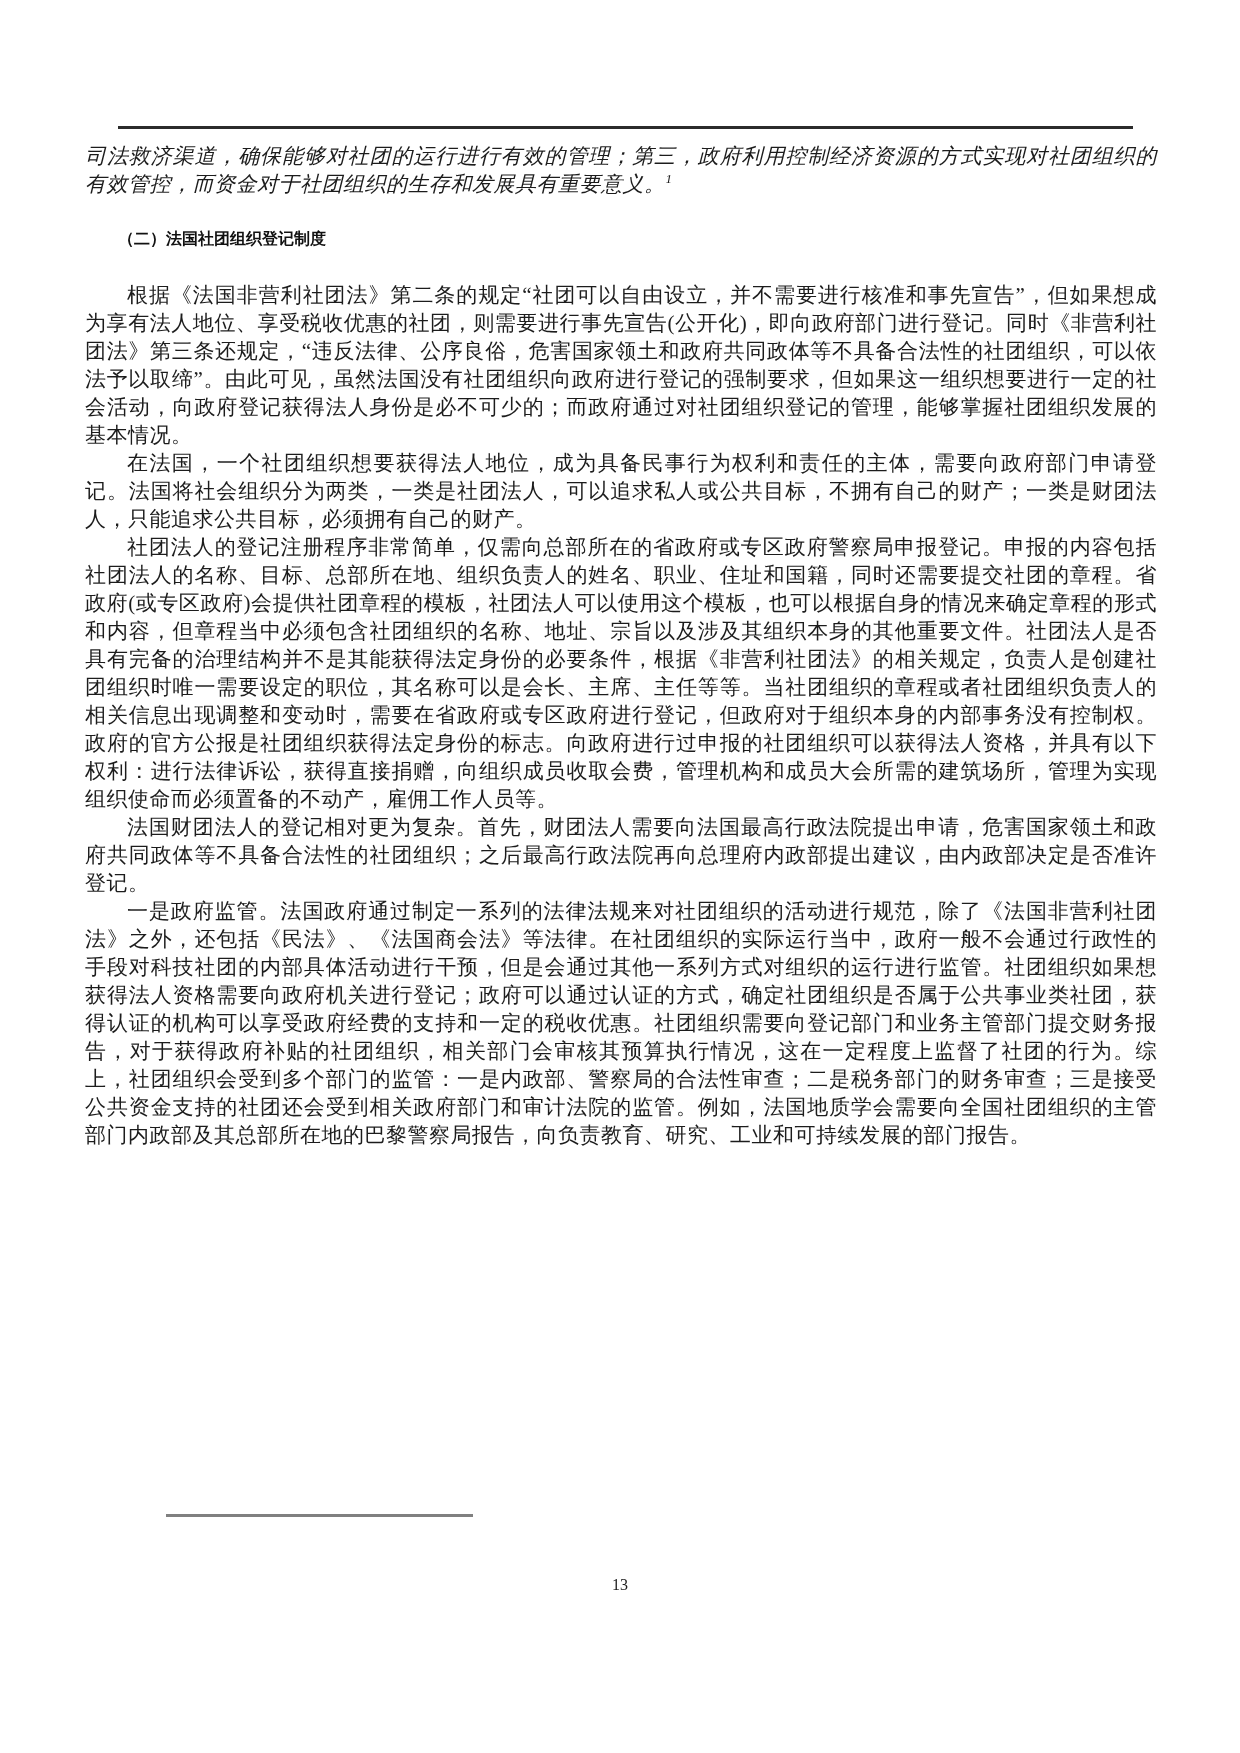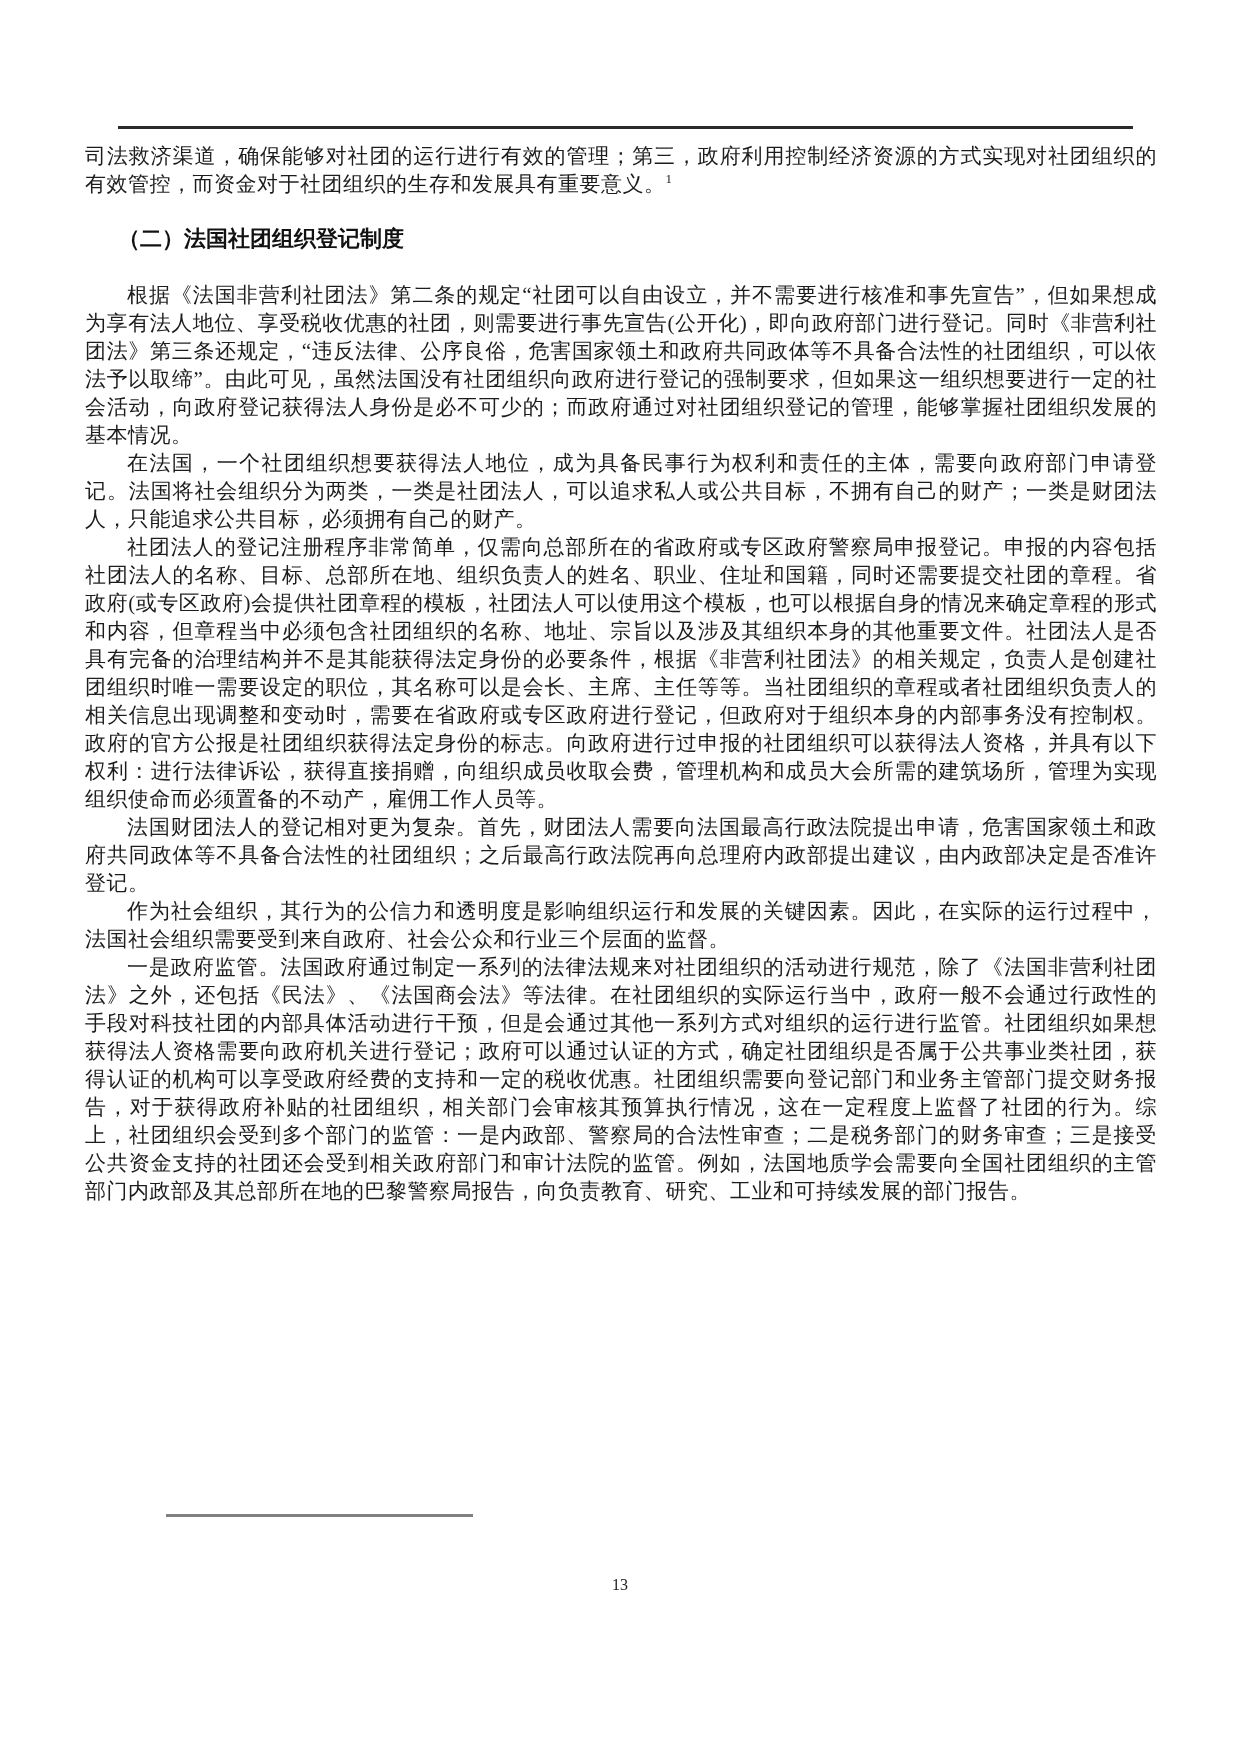--- a/index.html
+++ b/index.html
@@ -33,25 +33,26 @@
   .para {
     margin: 0;
     font-size: 21px;
     line-height: 28px;
     text-align: justify;
     text-indent: 2em;
     letter-spacing: 0.5px;
   }
   .para.no-indent {
     text-indent: 0;
+    font-style: italic;
   }
   .heading {
     margin: 27px 0 28px 0;
     padding-left: 33px;
-    font-size: 22px;
+    font-size: 16px;
     line-height: 28px;
     font-weight: bold;
     font-family: "Liberation Sans", "DejaVu Sans", sans-serif;
     color: #111111;
   }
   sup.fn-ref {
     font-size: 13px;
     line-height: 0;
     vertical-align: super;
   }
@@ -96,21 +97,20 @@
     <p class="para no-indent"><span>司法救济渠道，确保能够对社团的运行进行有效的管理；第三，政府利用控制经济资源的方式实现对社团组织的有效管控，而资金对于社团组织的生存和发展具有重要意义。</span><sup class="fn-ref">1</sup></p>
 
     <h2 class="heading">（二）法国社团组织登记制度</h2>
 
     <p class="para">根据《法国非营利社团法》第二条的规定“社团可以自由设立，并不需要进行核准和事先宣告”，但如果想成为享有法人地位、享受税收优惠的社团，则需要进行事先宣告(公开化)，即向政府部门进行登记。同时《非营利社团法》第三条还规定，“违反法律、公序良俗，危害国家领土和政府共同政体等不具备合法性的社团组织，可以依法予以取缔”。由此可见，虽然法国没有社团组织向政府进行登记的强制要求，但如果这一组织想要进行一定的社会活动，向政府登记获得法人身份是必不可少的；而政府通过对社团组织登记的管理，能够掌握社团组织发展的基本情况。</p>
     <p class="para">在法国，一个社团组织想要获得法人地位，成为具备民事行为权利和责任的主体，需要向政府部门申请登记。法国将社会组织分为两类，一类是社团法人，可以追求私人或公共目标，不拥有自己的财产；一类是财团法人，只能追求公共目标，必须拥有自己的财产。</p>
     <p class="para">社团法人的登记注册程序非常简单，仅需向总部所在的省政府或专区政府警察局申报登记。申报的内容包括社团法人的名称、目标、总部所在地、组织负责人的姓名、职业、住址和国籍，同时还需要提交社团的章程。省政府(或专区政府)会提供社团章程的模板，社团法人可以使用这个模板，也可以根据自身的情况来确定章程的形式和内容，但章程当中必须包含社团组织的名称、地址、宗旨以及涉及其组织本身的其他重要文件。社团法人是否具有完备的治理结构并不是其能获得法定身份的必要条件，根据《非营利社团法》的相关规定，负责人是创建社团组织时唯一需要设定的职位，其名称可以是会长、主席、主任等等。当社团组织的章程或者社团组织负责人的相关信息出现调整和变动时，需要在省政府或专区政府进行登记，但政府对于组织本身的内部事务没有控制权。政府的官方公报是社团组织获得法定身份的标志。向政府进行过申报的社团组织可以获得法人资格，并具有以下权利：进行法律诉讼，获得直接捐赠，向组织成员收取会费，管理机构和成员大会所需的建筑场所，管理为实现组织使命而必须置备的不动产，雇佣工作人员等。</p>
     <p class="para">法国财团法人的登记相对更为复杂。首先，财团法人需要向法国最高行政法院提出申请，危害国家领土和政府共同政体等不具备合法性的社团组织；之后最高行政法院再向总理府内政部提出建议，由内政部决定是否准许登记。</p>
 
 
-    <p class="para">作为社会组织，其行为的公信力和透明度是影响组织运行和发展的关键因素。因此，在实际的运行过程中，法国社会组织需要受到来自政府、社会公众和行业三个层面的监督。</p>
     <p class="para">一是政府监管。法国政府通过制定一系列的法律法规来对社团组织的活动进行规范，除了《法国非营利社团法》之外，还包括《民法》、《法国商会法》等法律。在社团组织的实际运行当中，政府一般不会通过行政性的手段对科技社团的内部具体活动进行干预，但是会通过其他一系列方式对组织的运行进行监管。社团组织如果想获得法人资格需要向政府机关进行登记；政府可以通过认证的方式，确定社团组织是否属于公共事业类社团，获得认证的机构可以享受政府经费的支持和一定的税收优惠。社团组织需要向登记部门和业务主管部门提交财务报告，对于获得政府补贴的社团组织，相关部门会审核其预算执行情况，这在一定程度上监督了社团的行为。综上，社团组织会受到多个部门的监管：一是内政部、警察局的合法性审查；二是税务部门的财务审查；三是接受公共资金支持的社团还会受到相关政府部门和审计法院的监管。例如，法国地质学会需要向全国社团组织的主管部门内政部及其总部所在地的巴黎警察局报告，向负责教育、研究、工业和可持续发展的部门报告。</p>
 
   </div>
 
   <div class="footnote-area">
     <div class="footnote-rule"></div>
   </div>
 
   <div class="page-number">13</div>
 

